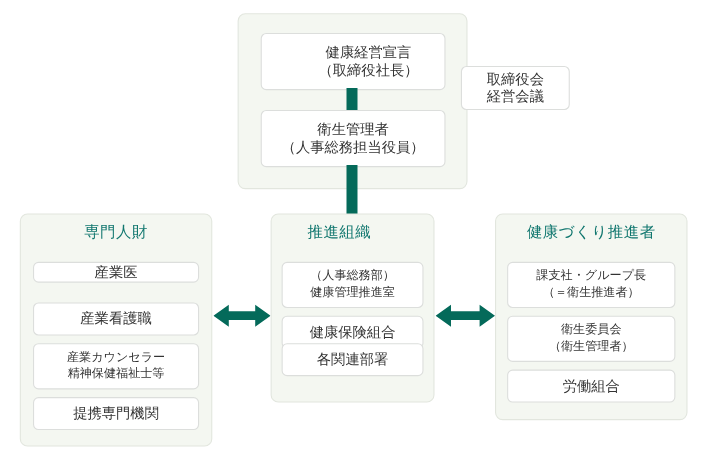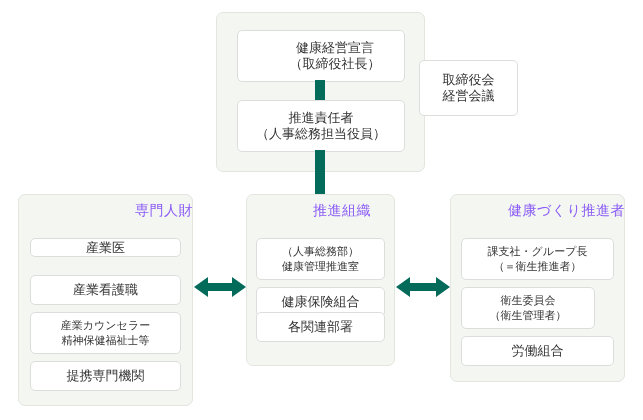--- a/index.html
+++ b/index.html
@@ -26,22 +26,22 @@
   
   .panel {
     position: absolute;
     background: #f4f7f1;
     border: 1px solid #e2e6de;
     border-radius: 7px;
     box-sizing: border-box;
   }
 
   .panel-title {
-    text-align: right;
-    color: #8b5cf6;
+    text-align: center;
+    color: #0f766e;
     font-size: 14px;
     line-height: 18px;
     letter-spacing: .5px;
     white-space: nowrap;
   }
 
   
   .node {
     position: absolute;
     background: #ffffff;
@@ -69,21 +69,21 @@
   .arrow-lr {
     position: absolute;
     display: block;
   }
 
   
   #top-panel   { left: 216px; top: 12px;  width: 209px; height: 160px; }
   #node-decl   { left: 237px; top: 30px;  width: 168px; height: 52px; padding-left: 32px; }
   #node-resp   { left: 237px; top: 100px; width: 168px; height: 52px; }
   #bar-top     { left: 315px; top: 80px;  width: 10px;  height: 22px; }
-  #node-board  { left: 419px; top: 60px;  width: 99px;  height: 56px; }
+  #node-board  { left: 419px; top: 60px;  width: 99px;  height: 40px; }
   #bar-mid     { left: 315px; top: 150px; width: 10px;  height: 48px; }
 
   
   #left-panel  { left: 18px;  top: 194px; width: 175px; height: 212px; }
   #left-title  { position: absolute; left: 18px; top: 201px; width: 175px; }
   #l-node-0    { left: 30px;  top: 238px; width: 151px; height: 19px; }
   #l-node-1    { left: 30px;  top: 275px; width: 151px; height: 30px; }
   #l-node-2    { left: 30px;  top: 312px; width: 151px; height: 42px; }
   #l-node-3    { left: 30px;  top: 361px; width: 151px; height: 30px; }
 
@@ -91,40 +91,40 @@
   #mid-panel   { left: 246px; top: 194px; width: 149px; height: 172px; }
   #mid-title   { position: absolute; left: 246px; top: 201px; width: 125px; }
   #m-node-0    { left: 256px; top: 238px; width: 129px; height: 42px; }
   #m-node-1    { left: 256px; top: 287px; width: 129px; height: 30px; }
   #m-node-2    { left: 256px; top: 312px; width: 129px; height: 30px; }
 
   
   #right-panel { left: 450px; top: 194px; width: 175px; height: 188px; }
   #right-title { position: absolute; left: 450px; top: 201px; width: 175px; }
   #r-node-0    { left: 461px; top: 238px; width: 153px; height: 42px; }
-  #r-node-1    { left: 461px; top: 287px; width: 134px; height: 42px; }
+  #r-node-1    { left: 461px; top: 287px; width: 153px; height: 42px; }
   #r-node-2    { left: 461px; top: 336px; width: 153px; height: 30px; }
 
   
   #arrow-left  { left: 194px; top: 272px; width: 52px; height: 30px; }
   #arrow-right { left: 396px; top: 272px; width: 54px; height: 30px; }
 </style>
 </head>
 <body>
 
 <div id="diagram">
 
   <div class="panel" id="top-panel"></div>
 
   <div class="node" id="node-decl">健康経営宣言
 （取締役社長）</div>
 
   <div class="vbar" id="bar-top"></div>
 
-  <div class="node" id="node-resp">推進責任者
+  <div class="node" id="node-resp">衛生管理者
 （人事総務担当役員）</div>
 
   <div class="node" id="node-board">取締役会
 経営会議</div>
 
   <div class="vbar" id="bar-mid"></div>
 
   <div class="panel" id="left-panel"></div>
   <div class="panel-title" id="left-title">専門人財</div>
 

